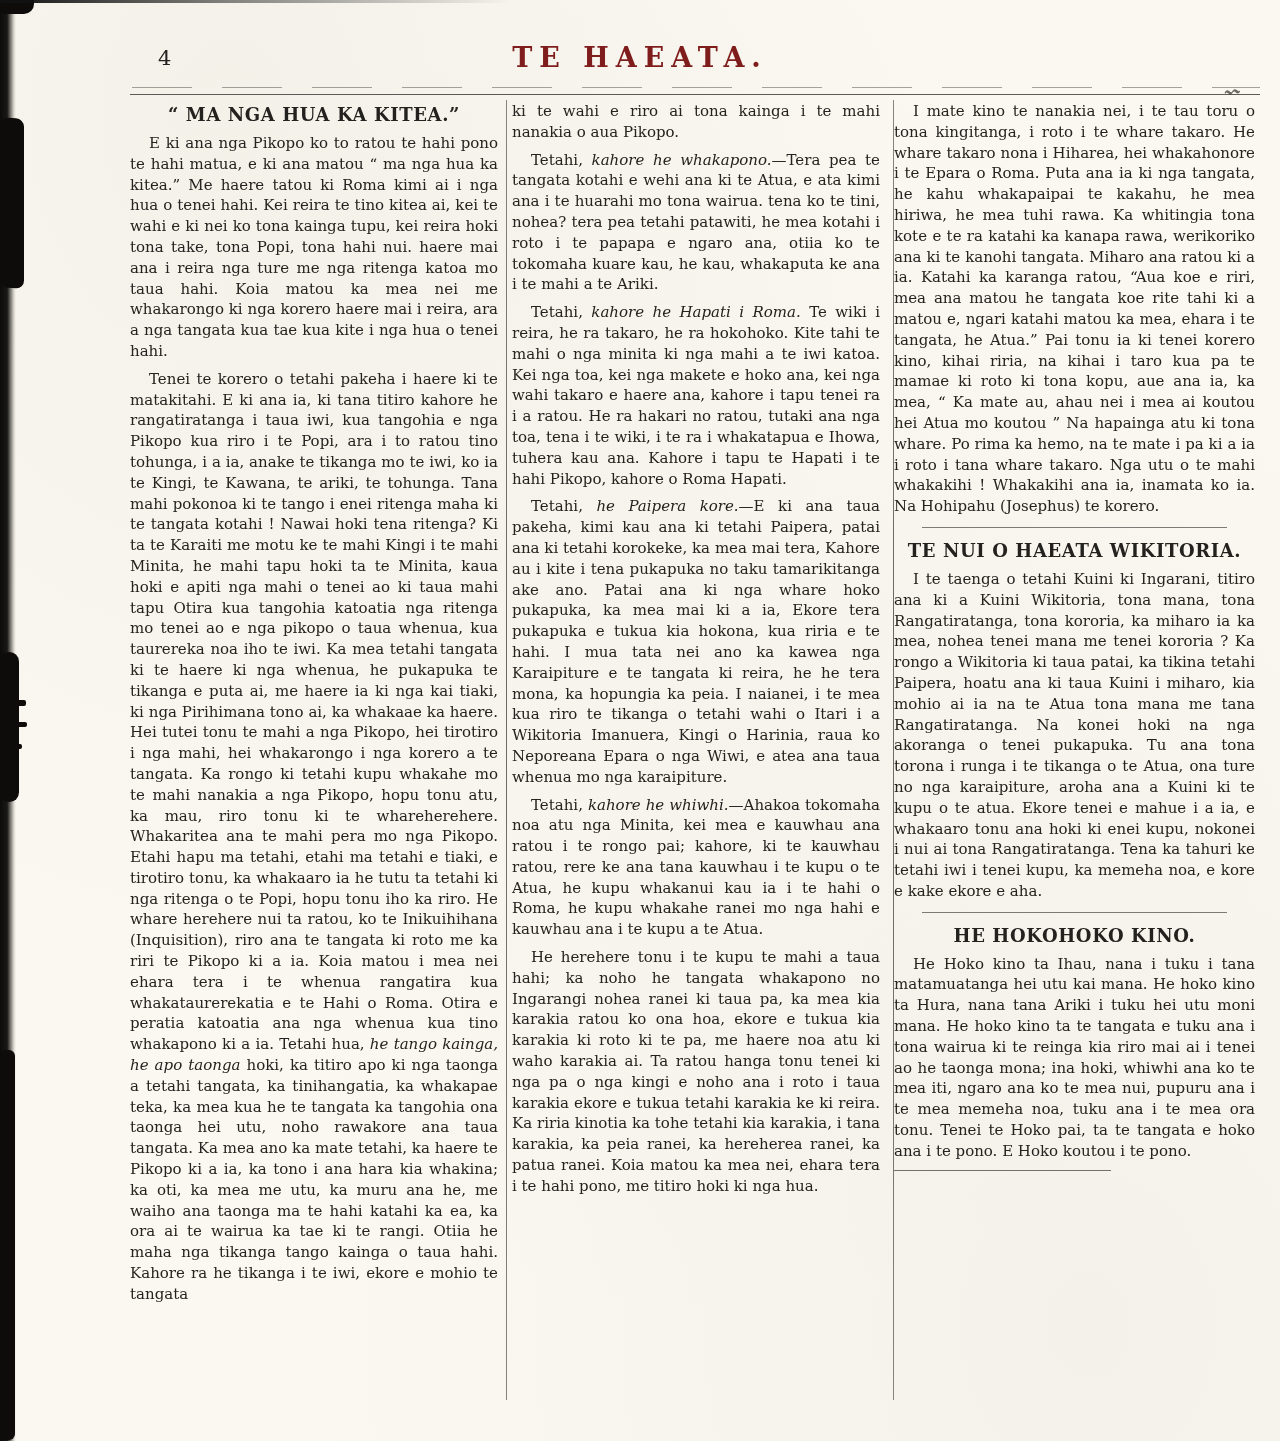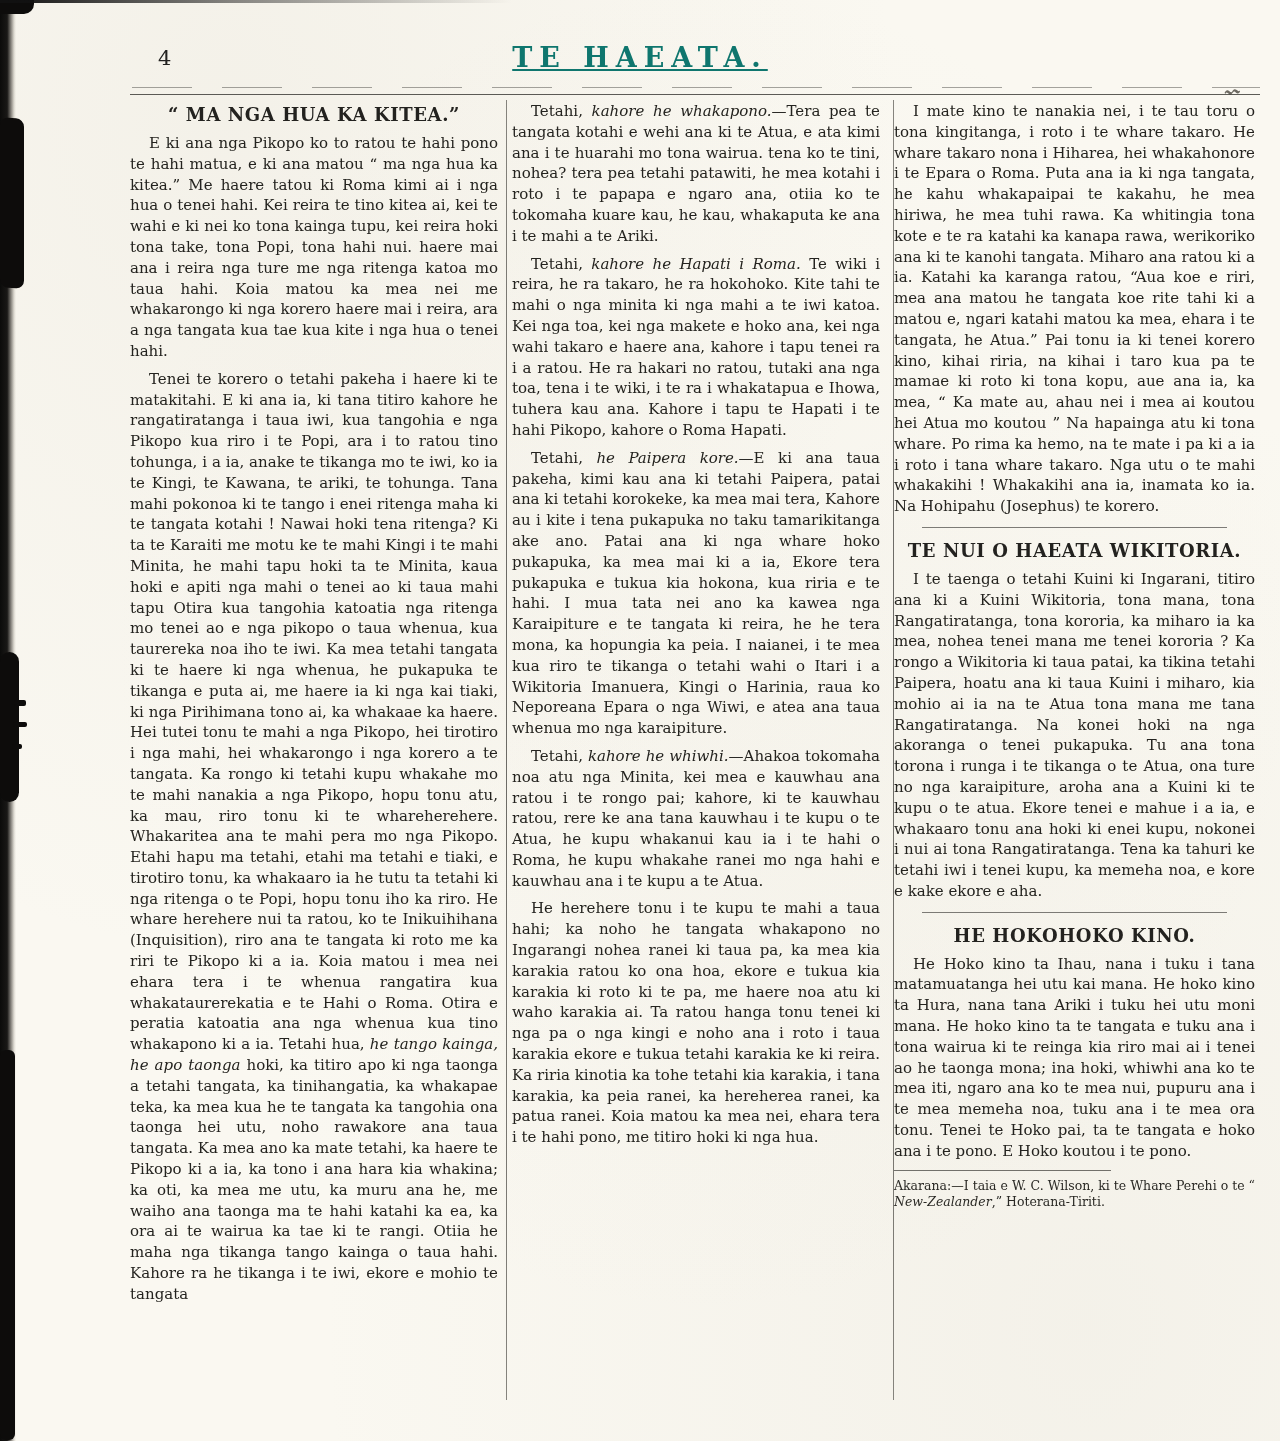--- a/index.html
+++ b/index.html
@@ -28,21 +28,21 @@
   .b5{left:12px;top:744px;width:10px;height:5px;border-radius:2px;}
   .b6{left:0;top:0;width:34px;height:14px;border-radius:0 0 10px 0;}
   .b7{left:0;top:1050px;width:15px;height:390px;border-radius:6px;}
   .top-line{position:absolute;left:0;top:0;width:1280px;height:3px;background:linear-gradient(90deg,#111 0%,rgba(20,20,20,.5) 18%,transparent 40%);}
   .pen-mark{position:absolute;left:1224px;top:78px;width:36px;height:16px;color:#4a463e;
     font-size:15px;transform:rotate(-8deg);letter-spacing:-2px;opacity:.8;}
 
   
   .page-number{position:absolute;left:158px;top:46px;font-size:21px;color:#232220;}
   .masthead{position:absolute;left:0;top:42px;width:1280px;margin:0;text-align:center;
-    font-size:27px;font-weight:bold;letter-spacing:7px;color:#0f766e;text-decoration:underline;}
+    font-size:27px;font-weight:bold;letter-spacing:7px;color:#7f1d1d;}
   .head-rule-a{position:absolute;left:132px;top:87px;width:1128px;height:1px;opacity:.45;
     background:repeating-linear-gradient(90deg,#3a3935 0 60px,transparent 60px 90px);}
   .head-rule-b{position:absolute;left:130px;top:94px;width:1130px;height:1px;background:#35332f;opacity:.8;}
 
   
   .columns{position:absolute;left:130px;top:101px;width:1132px;height:1310px;display:flex;}
   .column{width:368px;}
   .col-spacer{width:14px;}
   .column.c3{width:361px;}
   .vrule{position:absolute;top:100px;height:1300px;width:1px;opacity:.7;
@@ -84,31 +84,31 @@
 <div class="vrule v2"></div>
 
 <main class="columns">
   <section class="column c1">
       <h3>“ MA NGA HUA KA KITEA.”</h3>
       <p>E ki ana nga Pikopo ko to ratou te hahi pono te hahi matua, e ki ana matou “ ma nga hua ka kitea.” Me haere tatou ki Roma kimi ai i nga hua o tenei hahi. Kei reira te tino kitea ai, kei te wahi e ki nei ko tona kainga tupu, kei reira hoki tona take, tona Popi, tona hahi nui. haere mai ana i reira nga ture me nga ritenga katoa mo taua hahi. Koia matou ka mea nei me whakarongo ki nga korero haere mai i reira, ara a nga tangata kua tae kua kite i nga hua o tenei hahi.</p>
       <p>Tenei te korero o tetahi pakeha i haere ki te matakitahi. E ki ana ia, ki tana titiro kahore he rangatiratanga i taua iwi, kua tangohia e nga Pikopo kua riro i te Popi, ara i to ratou tino tohunga, i a ia, anake te tikanga mo te iwi, ko ia te Kingi, te Kawana, te ariki, te tohunga. Tana mahi pokonoa ki te tango i enei ritenga maha ki te tangata kotahi ! Nawai hoki tena ritenga? Ki ta te Karaiti me motu ke te mahi Kingi i te mahi Minita, he mahi tapu hoki ta te Minita, kaua hoki e apiti nga mahi o tenei ao ki taua mahi tapu Otira kua tangohia katoatia nga ritenga mo tenei ao e nga pikopo o taua whenua, kua taurereka noa iho te iwi. Ka mea tetahi tangata ki te haere ki nga whenua, he pukapuka te tikanga e puta ai, me haere ia ki nga kai tiaki, ki nga Pirihimana tono ai, ka whakaae ka haere. Hei tutei tonu te mahi a nga Pikopo, hei tirotiro i nga mahi, hei whakarongo i nga korero a te tangata. Ka rongo ki tetahi kupu whakahe mo te mahi nanakia a nga Pikopo, hopu tonu atu, ka mau, riro tonu ki te whareherehere. Whakaritea ana te mahi pera mo nga Pikopo. Etahi hapu ma tetahi, etahi ma tetahi e tiaki, e tirotiro tonu, ka whakaaro ia he tutu ta tetahi ki nga ritenga o te Popi, hopu tonu iho ka riro. He whare herehere nui ta ratou, ko te Inikuihihana (Inquisition), riro ana te tangata ki roto me ka riri te Pikopo ki a ia. Koia matou i mea nei ehara tera i te whenua rangatira kua whakataurerekatia e te Hahi o Roma. Otira e peratia katoatia ana nga whenua kua tino whakapono ki a ia. Tetahi hua, <i>he tango kainga, he apo taonga</i> hoki, ka titiro apo ki nga taonga a tetahi tangata, ka tinihangatia, ka whakapae teka, ka mea kua he te tangata ka tangohia ona taonga hei utu, noho rawakore ana taua tangata. Ka mea ano ka mate tetahi, ka haere te Pikopo ki a ia, ka tono i ana hara kia whakina; ka oti, ka mea me utu, ka muru ana he, me waiho ana taonga ma te hahi katahi ka ea, ka ora ai te wairua ka tae ki te rangi. Otiia he maha nga tikanga tango kainga o taua hahi. Kahore ra he tikanga i te iwi, ekore e mohio te tangata</p>
     </section>
   <div class="col-spacer"></div>
   <section class="column c2">
+      <p class="noindent">ki te wahi e riro ai tona kainga i te mahi nanakia o aua Pikopo.</p>
       <p>Tetahi, <i>kahore he whakapono.</i>—Tera pea te tangata kotahi e wehi ana ki te Atua, e ata kimi ana i te huarahi mo tona wairua. tena ko te tini, nohea? tera pea tetahi patawiti, he mea kotahi i roto i te papapa e ngaro ana, otiia ko te tokomaha kuare kau, he kau, whakaputa ke ana i te mahi a te Ariki.</p>
       <p>Tetahi, <i>kahore he Hapati i Roma.</i> Te wiki i reira, he ra takaro, he ra hokohoko. Kite tahi te mahi o nga minita ki nga mahi a te iwi katoa. Kei nga toa, kei nga makete e hoko ana, kei nga wahi takaro e haere ana, kahore i tapu tenei ra i a ratou. He ra hakari no ratou, tutaki ana nga toa, tena i te wiki, i te ra i whakatapua e Ihowa, tuhera kau ana. Kahore i tapu te Hapati i te hahi Pikopo, kahore o Roma Hapati.</p>
       <p>Tetahi, <i>he Paipera kore.</i>—E ki ana taua pakeha, kimi kau ana ki tetahi Paipera, patai ana ki tetahi korokeke, ka mea mai tera, Kahore au i kite i tena pukapuka no taku tamarikitanga ake ano. Patai ana ki nga whare hoko pukapuka, ka mea mai ki a ia, Ekore tera pukapuka e tukua kia hokona, kua riria e te hahi. I mua tata nei ano ka kawea nga Karaipiture e te tangata ki reira, he he tera mona, ka hopungia ka peia. I naianei, i te mea kua riro te tikanga o tetahi wahi o Itari i a Wikitoria Imanuera, Kingi o Harinia, raua ko Neporeana Epara o nga Wiwi, e atea ana taua whenua mo nga karaipiture.</p>
       <p>Tetahi, <i>kahore he whiwhi.</i>—Ahakoa tokomaha noa atu nga Minita, kei mea e kauwhau ana ratou i te rongo pai; kahore, ki te kauwhau ratou, rere ke ana tana kauwhau i te kupu o te Atua, he kupu whakanui kau ia i te hahi o Roma, he kupu whakahe ranei mo nga hahi e kauwhau ana i te kupu a te Atua.</p>
       <p>He herehere tonu i te kupu te mahi a taua hahi; ka noho he tangata whakapono no Ingarangi nohea ranei ki taua pa, ka mea kia karakia ratou ko ona hoa, ekore e tukua kia karakia ki roto ki te pa, me haere noa atu ki waho karakia ai. Ta ratou hanga tonu tenei ki nga pa o nga kingi e noho ana i roto i taua karakia ekore e tukua tetahi karakia ke ki reira. Ka riria kinotia ka tohe tetahi kia karakia, i tana karakia, ka peia ranei, ka hereherea ranei, ka patua ranei. Koia matou ka mea nei, ehara tera i te hahi pono, me titiro hoki ki nga hua.</p>
     </section>
   <div class="col-spacer"></div>
   <section class="column c3">
       <p>I mate kino te nanakia nei, i te tau toru o tona kingitanga, i roto i te whare takaro. He whare takaro nona i Hiharea, hei whakahonore i te Epara o Roma. Puta ana ia ki nga tangata, he kahu whakapaipai te kakahu, he mea hiriwa, he mea tuhi rawa. Ka whitingia tona kote e te ra katahi ka kanapa rawa, werikoriko ana ki te kanohi tangata. Miharo ana ratou ki a ia. Katahi ka karanga ratou, “Aua koe e riri, mea ana matou he tangata koe rite tahi ki a matou e, ngari katahi matou ka mea, ehara i te tangata, he Atua.” Pai tonu ia ki tenei korero kino, kihai riria, na kihai i taro kua pa te mamae ki roto ki tona kopu, aue ana ia, ka mea, “ Ka mate au, ahau nei i mea ai koutou hei Atua mo koutou ” Na hapainga atu ki tona whare. Po rima ka hemo, na te mate i pa ki a ia i roto i tana whare takaro. Nga utu o te mahi whakakihi ! Whakakihi ana ia, inamata ko ia. Na Hohipahu (Josephus) te korero.</p>
       <div class="article-rule"></div>
       <h3>TE NUI O HAEATA WIKITORIA.</h3>
       <p>I te taenga o tetahi Kuini ki Ingarani, titiro ana ki a Kuini Wikitoria, tona mana, tona Rangatiratanga, tona kororia, ka miharo ia ka mea, nohea tenei mana me tenei kororia ? Ka rongo a Wikitoria ki taua patai, ka tikina tetahi Paipera, hoatu ana ki taua Kuini i miharo, kia mohio ai ia na te Atua tona mana me tana Rangatiratanga. Na konei hoki na nga akoranga o tenei pukapuka. Tu ana tona torona i runga i te tikanga o te Atua, ona ture no nga karaipiture, aroha ana a Kuini ki te kupu o te atua. Ekore tenei e mahue i a ia, e whakaaro tonu ana hoki ki enei kupu, nokonei i nui ai tona Rangatiratanga. Tena ka tahuri ke tetahi iwi i tenei kupu, ka memeha noa, e kore e kake ekore e aha.</p>
       <div class="article-rule"></div>
       <h3>HE HOKOHOKO KINO.</h3>
       <p>He Hoko kino ta Ihau, nana i tuku i tana matamuatanga hei utu kai mana. He hoko kino ta Hura, nana tana Ariki i tuku hei utu moni mana. He hoko kino ta te tangata e tuku ana i tona wairua ki te reinga kia riro mai ai i tenei ao he taonga mona; ina hoki, whiwhi ana ko te mea iti, ngaro ana ko te mea nui, pupuru ana i te mea memeha noa, tuku ana i te mea ora tonu. Tenei te Hoko pai, ta te tangata e hoko ana i te pono. E Hoko koutou i te pono.</p>
       <div class="imprint-rule"></div>
-      <p class="imprint">Akarana:—I taia e W. C. Wilson, ki te Whare Perehi o te “ <i>New-Zealander</i>,” Hoterana-Tiriti.</p>
     </section>
 </main>
 
 </body></html>

